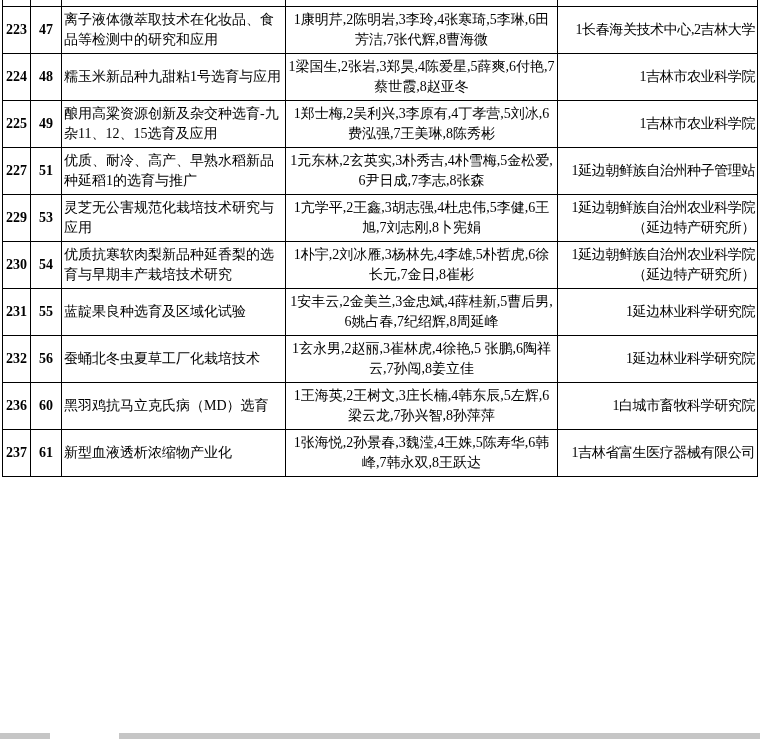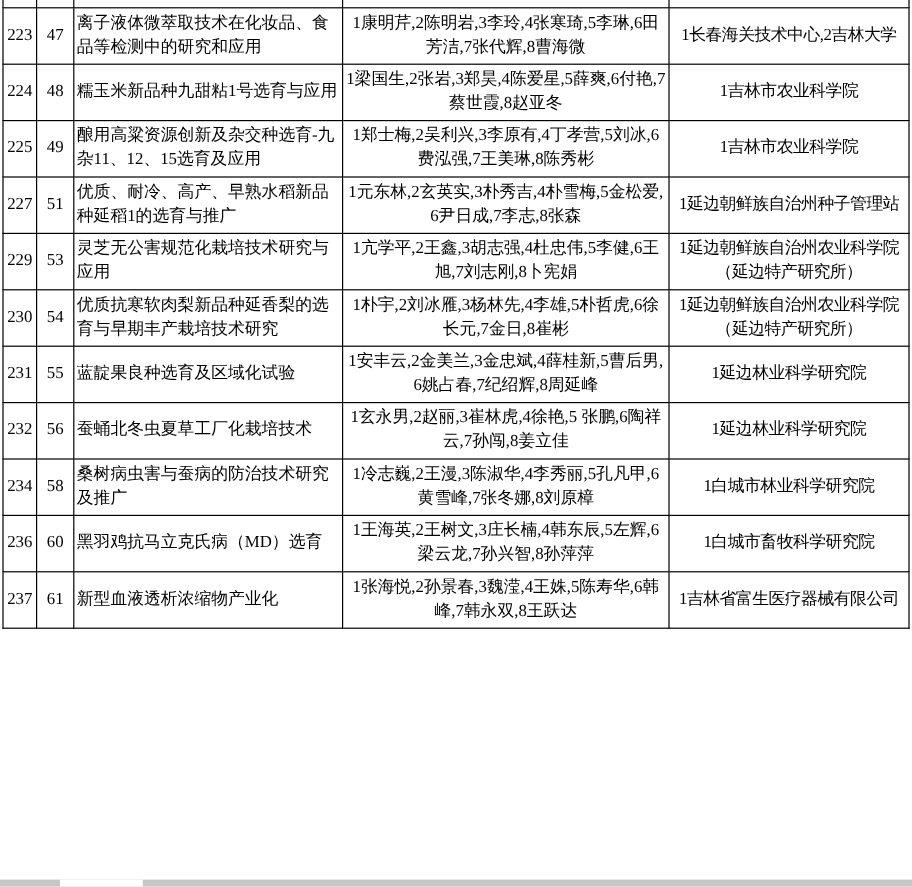--- a/index.html
+++ b/index.html
@@ -25,24 +25,24 @@
     font-size: 14px;
     line-height: 20px;
     vertical-align: middle;
     overflow: hidden;
     padding: 1px 2px;
     word-break: break-all;
   }
   tr.partial td { height: 6px; border-top: none; padding: 0; }
   tr.data-row td { height: 47px; }
 
-  td.c-seq, td.c-rank { text-align: center; padding: 1px 0; }
+  td.c-seq, td.c-rank { text-align: center; padding: 1px 0; font-weight: bold; }
   td.c-title  { padding-left: 4px;  padding-right: 3px; text-align: left; }
   td.c-people { padding-left: 5px;  padding-right: 2px; text-align: center; }
-  td.c-org    { padding-left: 3px;  padding-right: 1px; text-align: center; letter-spacing: -0.4px; margin-top: 36px; }
+  td.c-org    { padding-left: 3px;  padding-right: 1px; text-align: right; letter-spacing: -0.4px; margin-top: 36px; }
 
   .bottom-strip {
     position: absolute;
     left: 0; bottom: 0;
     width: 760px; height: 6px;
     background: #c6c6c6;
   }
   .strip-gap {
     position: absolute;
     left: 50px; top: 0;
@@ -120,27 +120,20 @@
           <td class="c-org">1延边林业科学研究院</td>
         </tr>
         <tr class="data-row">
           <td class="c-seq">232</td>
           <td class="c-rank">56</td>
           <td class="c-title">蚕蛹北冬虫夏草工厂化栽培技术</td>
           <td class="c-people">1玄永男,2赵丽,3崔林虎,4徐艳,5 张鹏,6陶祥云,7孙闯,8姜立佳</td>
           <td class="c-org">1延边林业科学研究院</td>
         </tr>
         <tr class="data-row">
-          <td class="c-seq">234</td>
-          <td class="c-rank">58</td>
-          <td class="c-title">桑树病虫害与蚕病的防治技术研究及推广</td>
-          <td class="c-people">1冷志巍,2王漫,3陈淑华,4李秀丽,5孔凡甲,6黄雪峰,7张冬娜,8刘原樟</td>
-          <td class="c-org">1白城市林业科学研究院</td>
-        </tr>
-        <tr class="data-row">
           <td class="c-seq">236</td>
           <td class="c-rank">60</td>
           <td class="c-title">黑羽鸡抗马立克氏病（MD）选育</td>
           <td class="c-people">1王海英,2王树文,3庄长楠,4韩东辰,5左辉,6梁云龙,7孙兴智,8孙萍萍</td>
           <td class="c-org">1白城市畜牧科学研究院</td>
         </tr>
         <tr class="data-row">
           <td class="c-seq">237</td>
           <td class="c-rank">61</td>
           <td class="c-title">新型血液透析浓缩物产业化</td>

